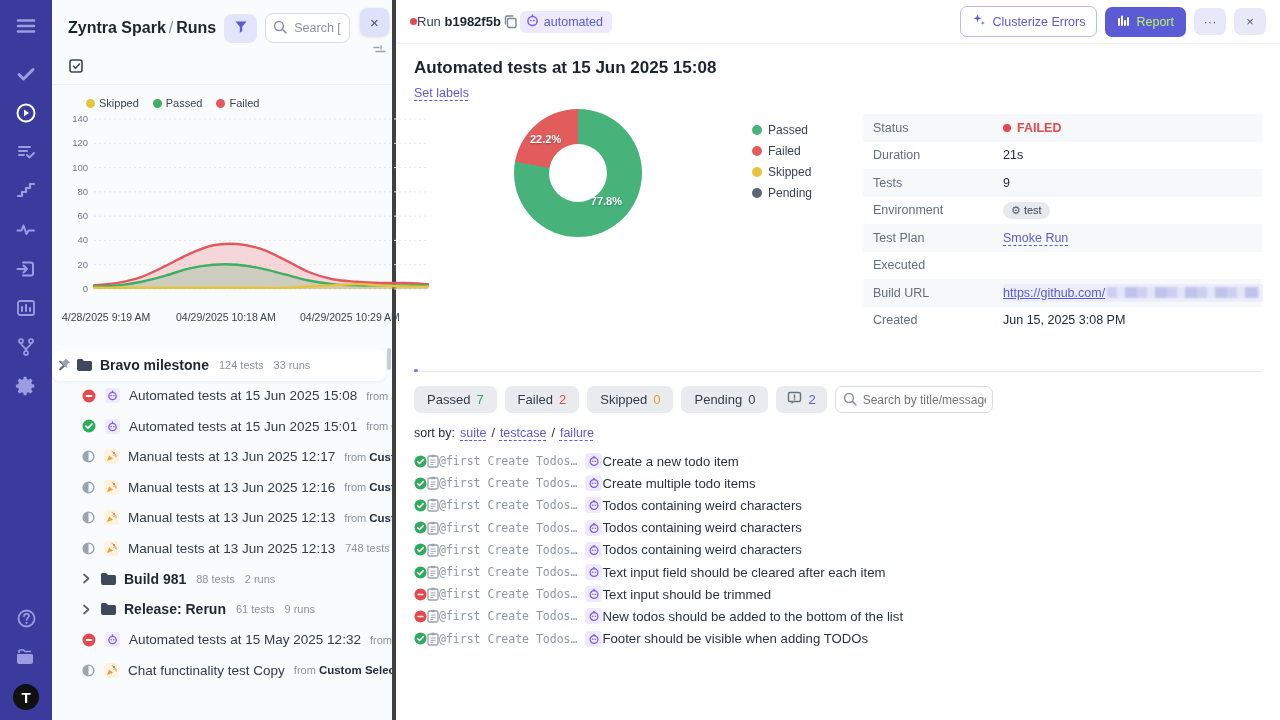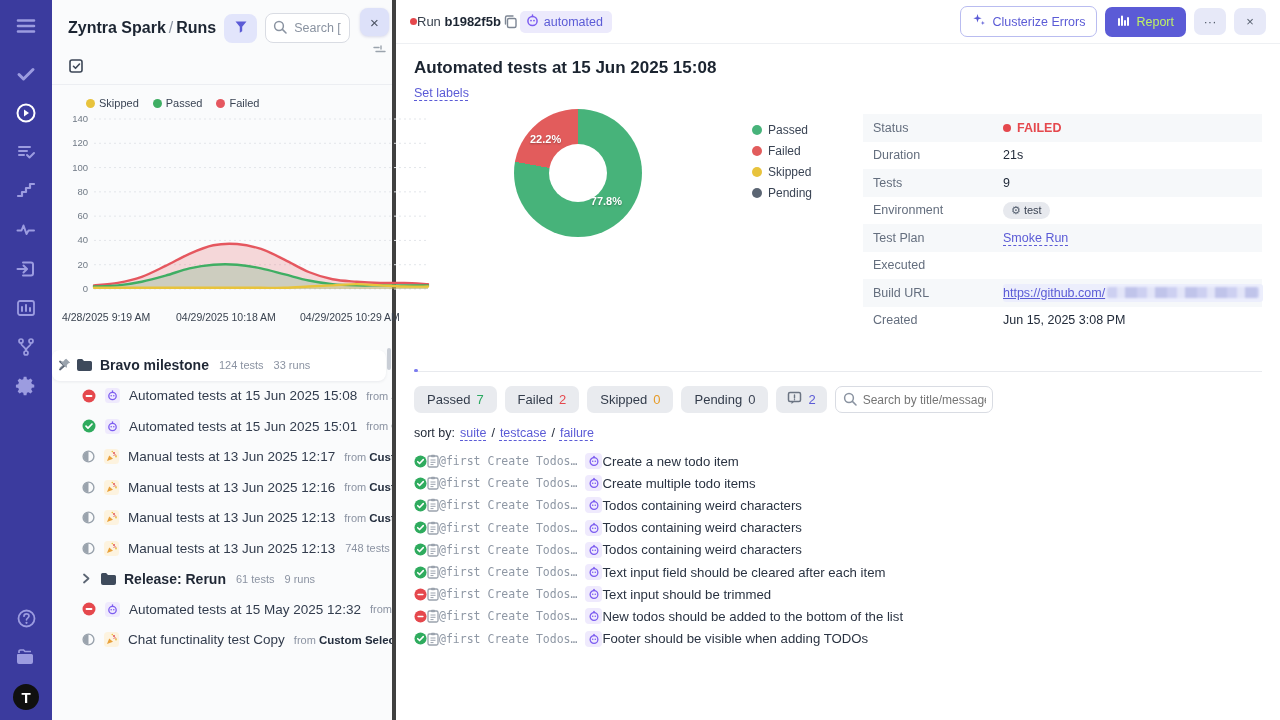--- a/index.html
+++ b/index.html
@@ -463,20 +463,38 @@
             <svg width="9" height="11" viewBox="0 0 9 11">
               <path d="M2 1.5l4.5 4L2 9.5" stroke="#5b6573" stroke-width="1.8" fill="none" stroke-linecap="round" stroke-linejoin="round"></path>
             </svg>
           </span>
     <span class="folder-ic">
             <svg width="16" height="14" viewBox="0 0 16 14">
               <path d="M1 2.5A1.5 1.5 0 0 1 2.5 1h3.6L8 3h6.5A1.5 1.5 0 0 1 16 4.5V11a2 2 0 0 1-2 2H3a2 2 0 0 1-2-2z" fill="#3e4a5b"></path>
             </svg>
           </span>
 
+    <span class="fname">Build 981</span>
+
+    <span class="rmeta tests-meta">88 tests</span>
+    <span class="rmeta runs-meta">2 runs</span>
+  </div>
+        <div class="run-row t-folder">
+
+    <span class="chev">
+            <svg width="9" height="11" viewBox="0 0 9 11">
+              <path d="M2 1.5l4.5 4L2 9.5" stroke="#5b6573" stroke-width="1.8" fill="none" stroke-linecap="round" stroke-linejoin="round"></path>
+            </svg>
+          </span>
+    <span class="folder-ic">
+            <svg width="16" height="14" viewBox="0 0 16 14">
+              <path d="M1 2.5A1.5 1.5 0 0 1 2.5 1h3.6L8 3h6.5A1.5 1.5 0 0 1 16 4.5V11a2 2 0 0 1-2 2H3a2 2 0 0 1-2-2z" fill="#3e4a5b"></path>
+            </svg>
+          </span>
+
     <span class="fname">Release: Rerun</span>
 
     <span class="rmeta tests-meta">61 tests</span>
     <span class="rmeta runs-meta">9 runs</span>
   </div>
         <div class="run-row clip t-run">
 
     <span class="st">
             <svg width="14" height="14" viewBox="0 0 14 14">
               <circle cx="7" cy="7" r="6.5" fill="#e5484d"></circle>

